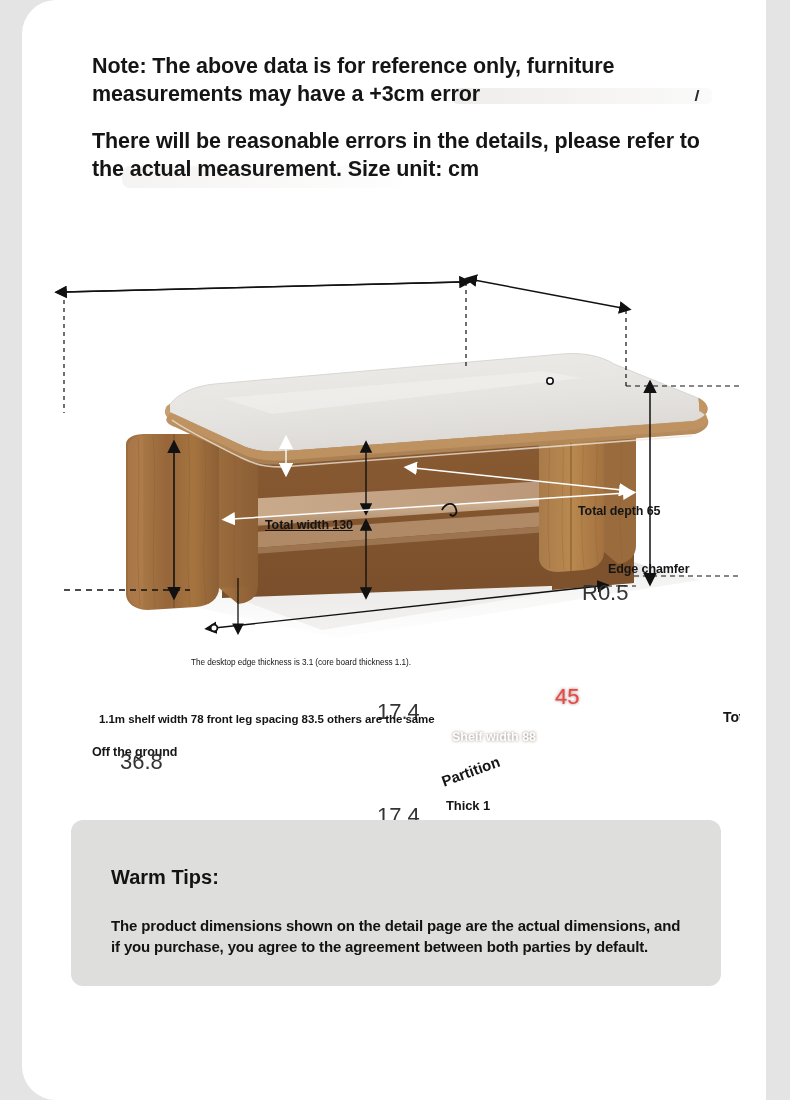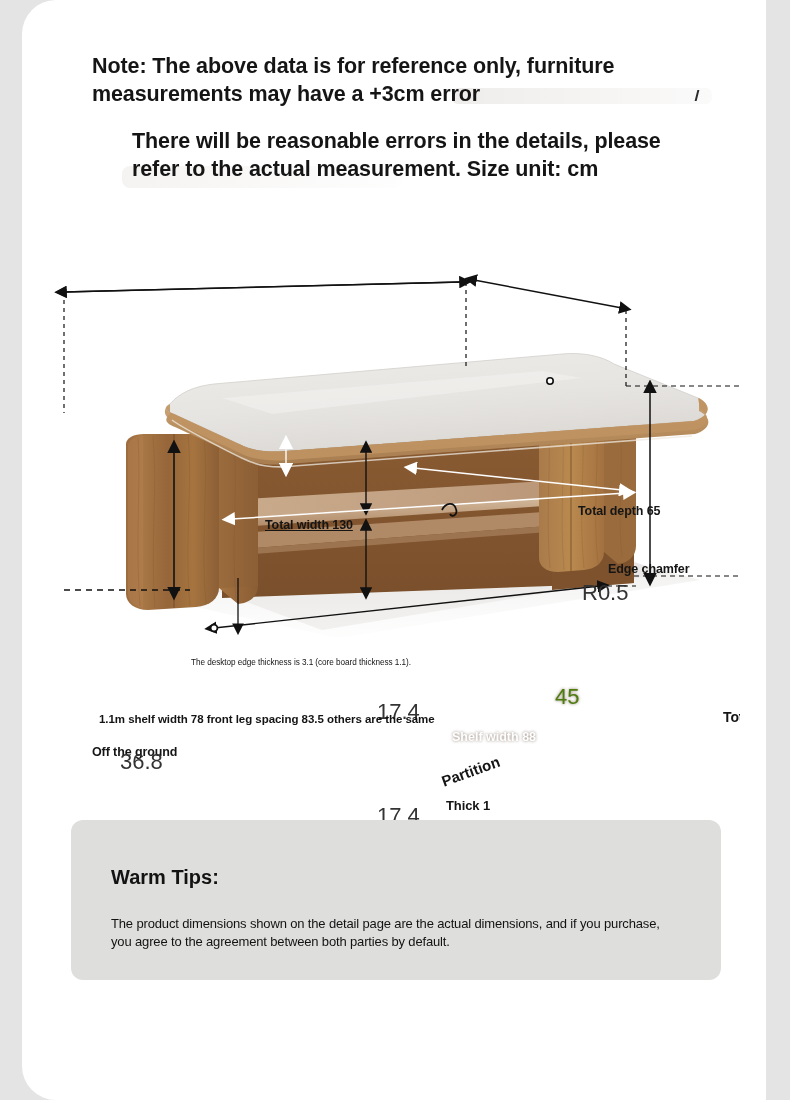--- a/index.html
+++ b/index.html
@@ -36,21 +36,21 @@
     top: 52px;
     width: 620px;
   }
   .note-para {
     font-size: 21.5px;
     font-weight: bold;
     color: #151515;
     line-height: 1.32;
     letter-spacing: -0.1px;
   }
-  .note-para + .note-para { margin-top: 18px; margin-left: 40px; }
+  .note-para + .note-para { margin-top: 18px; }
 
   .ghost-smudge {
     position: absolute;
     left: 430px;
     top: 88px;
     width: 260px;
     height: 16px;
     background: linear-gradient(90deg, rgba(225,222,219,0.55), rgba(238,236,234,0.25));
     border-radius: 6px;
     pointer-events: none;
@@ -97,21 +97,21 @@
     letter-spacing: -0.1px;
   }
   .dim-num {
     font-weight: normal;
     font-size: 22px;
     color: #333;
   }
   .dim-num-white {
     font-weight: normal;
     font-size: 22px;
-    color: #4d7c0f;
+    color: #ef4444;
     text-shadow: 0 0 3px rgba(70,45,25,0.65);
   }
   .dim-bold-white {
     font-weight: bold;
     font-size: 12.5px;
     color: #ffffff;
     text-shadow: 0 0 3px rgba(70,45,25,0.6);
   }
   .dim-tiny {
     font-weight: normal;
@@ -146,22 +146,22 @@
     border-radius: 12px;
     padding: 46px 40px 28px 40px;
   }
   .tips-title {
     font-size: 20px;
     font-weight: bold;
     color: #131313;
     margin-bottom: 26px;
   }
   .tips-body {
-    font-size: 13px;
-    font-weight: normal;
+    font-size: 15px;
+    font-weight: bold;
     color: #131313;
     line-height: 1.42;
     letter-spacing: -0.15px;
   }
 </style>
 </head>
 <body>
 
 <div class="page-card">
 

